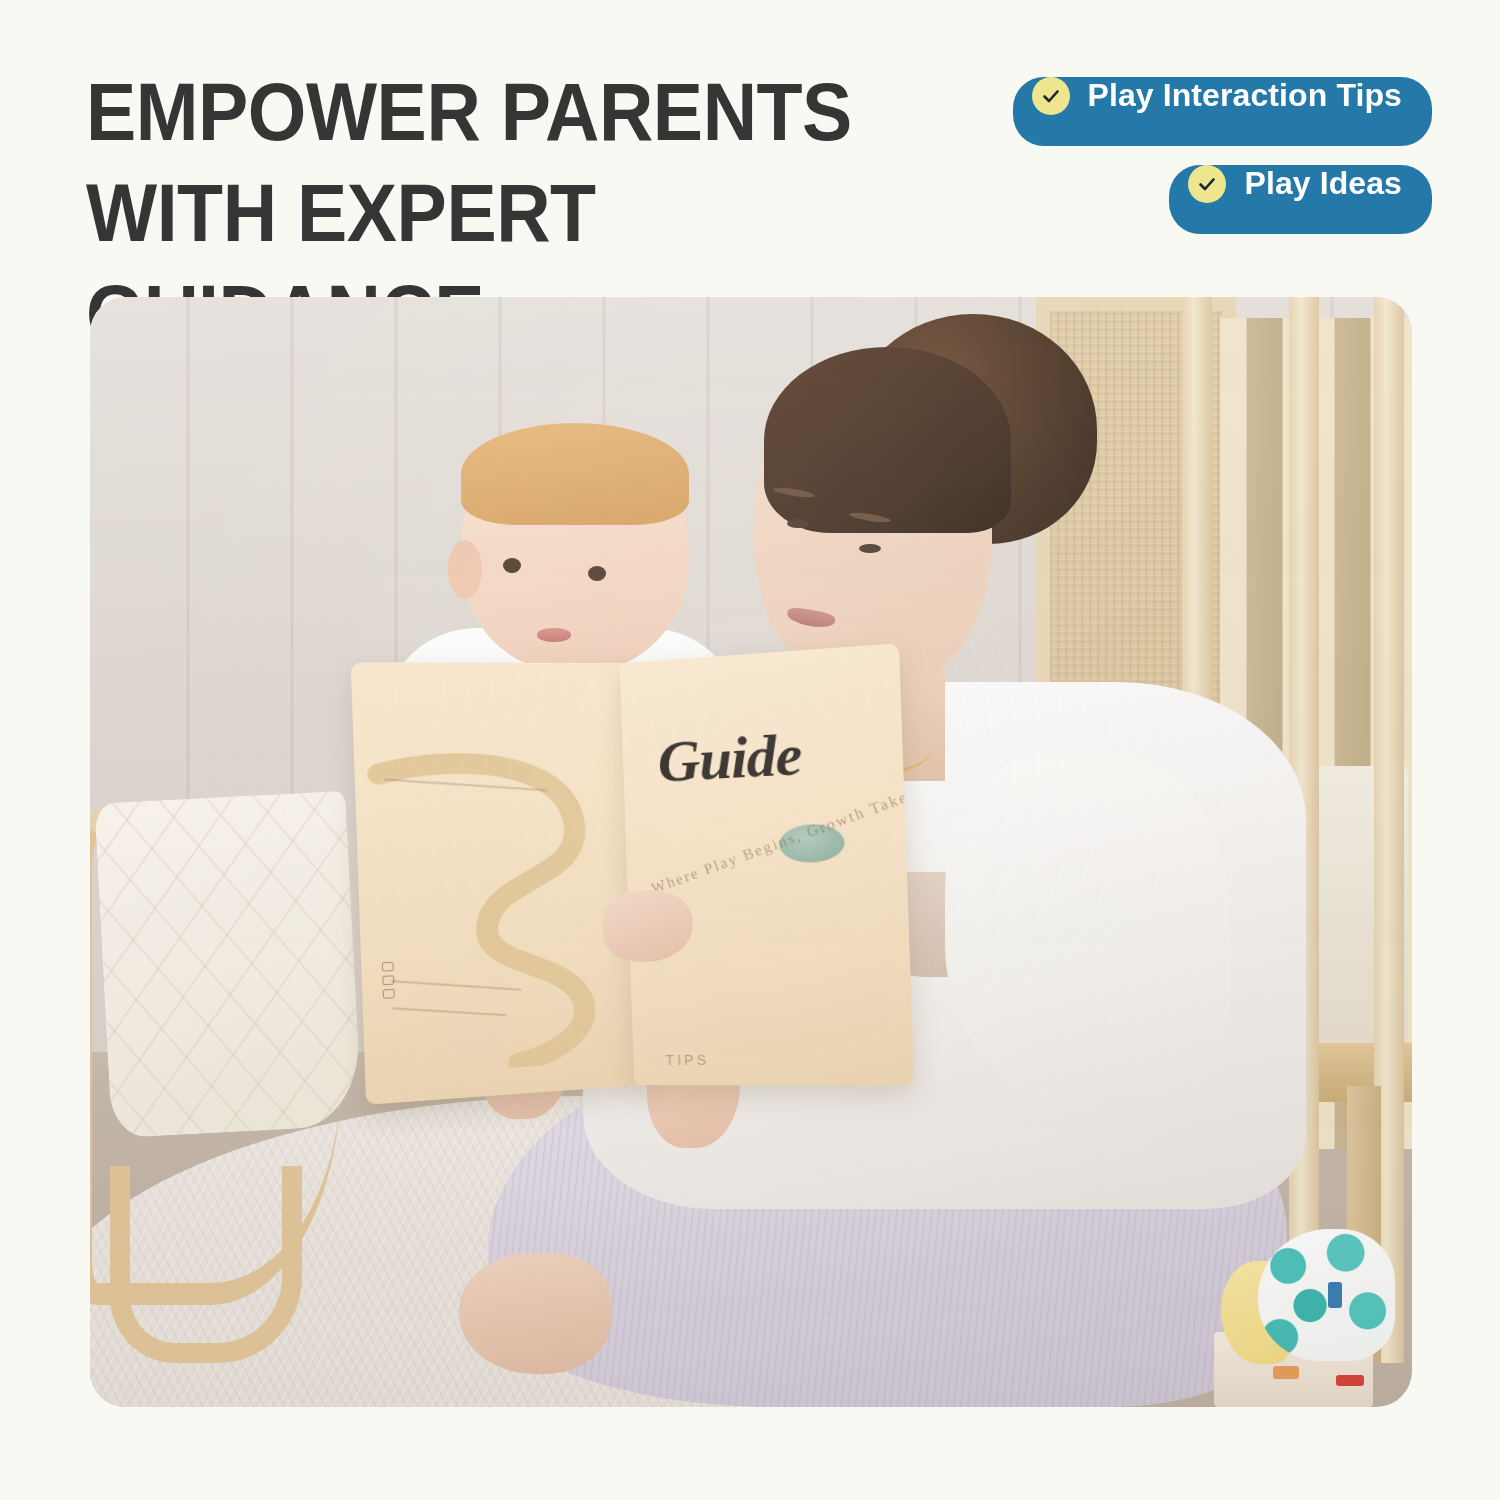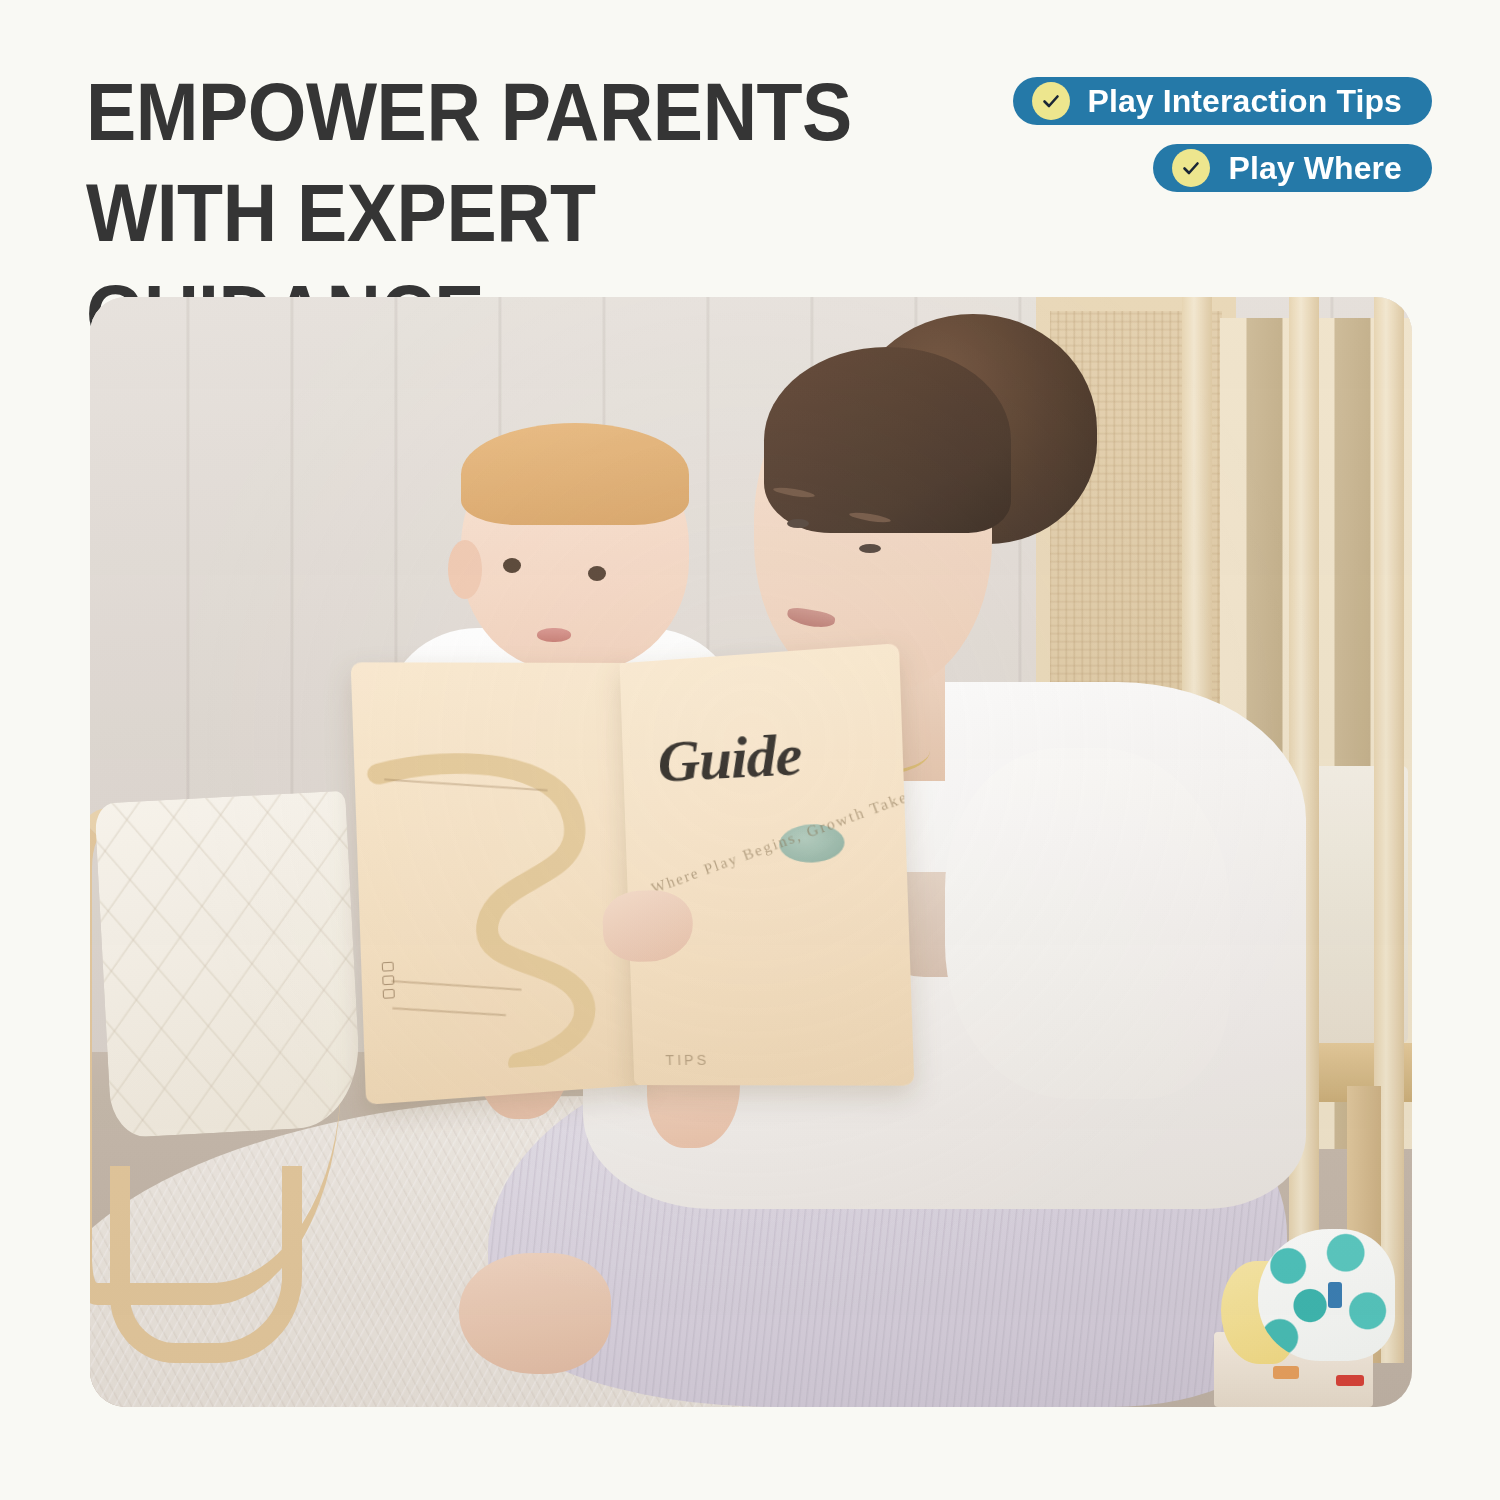--- a/index.html
+++ b/index.html
@@ -46,25 +46,25 @@
     position: absolute;
     right: 68px;
     top: 77px;
     display: flex;
     flex-direction: column;
     gap: 19px;
     align-items: flex-end;
   }
 
   .badge {
-    height: 48px;
+    height: 69px;
     border-radius: 31px;
     background: #2579A8;
     display: flex;
-    align-items: center;
+    align-items: flex-start;
     padding: 0 30px 0 19px;
     white-space: nowrap;
   }
 
   .badge-check {
     width: 38px;
     height: 38px;
     border-radius: 50%;
     background: #EDE68E;
     flex: 0 0 38px;
@@ -671,21 +671,21 @@
       </span>
       <span class="badge-label">Play Interaction Tips</span>
     </div>
 
     <div class="badge">
       <span class="badge-check">
         <svg width="22" height="22" viewBox="0 0 22 22" aria-hidden="true">
           <polyline points="4.5,11.5 9,16 17.5,6.5" fill="none" stroke="#1A2636" stroke-width="2.6" stroke-linecap="round" stroke-linejoin="round"></polyline>
         </svg>
       </span>
-      <span class="badge-label">Play Where</span>
+      <span class="badge-label">Play Ideas</span>
     </div>
 
   </div>
 </div>
 
 <div class="photo">
   <div class="scene">
 
     <div class="wall"></div>
     <div class="floor"></div>

